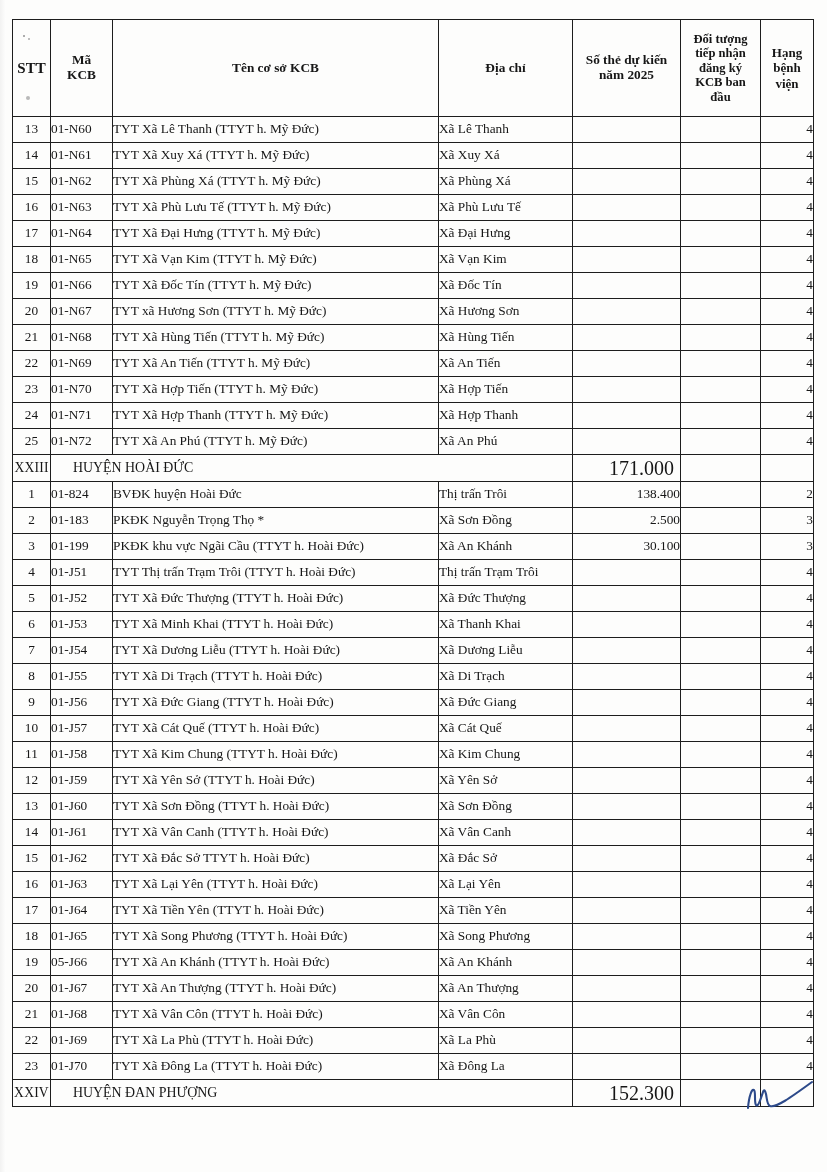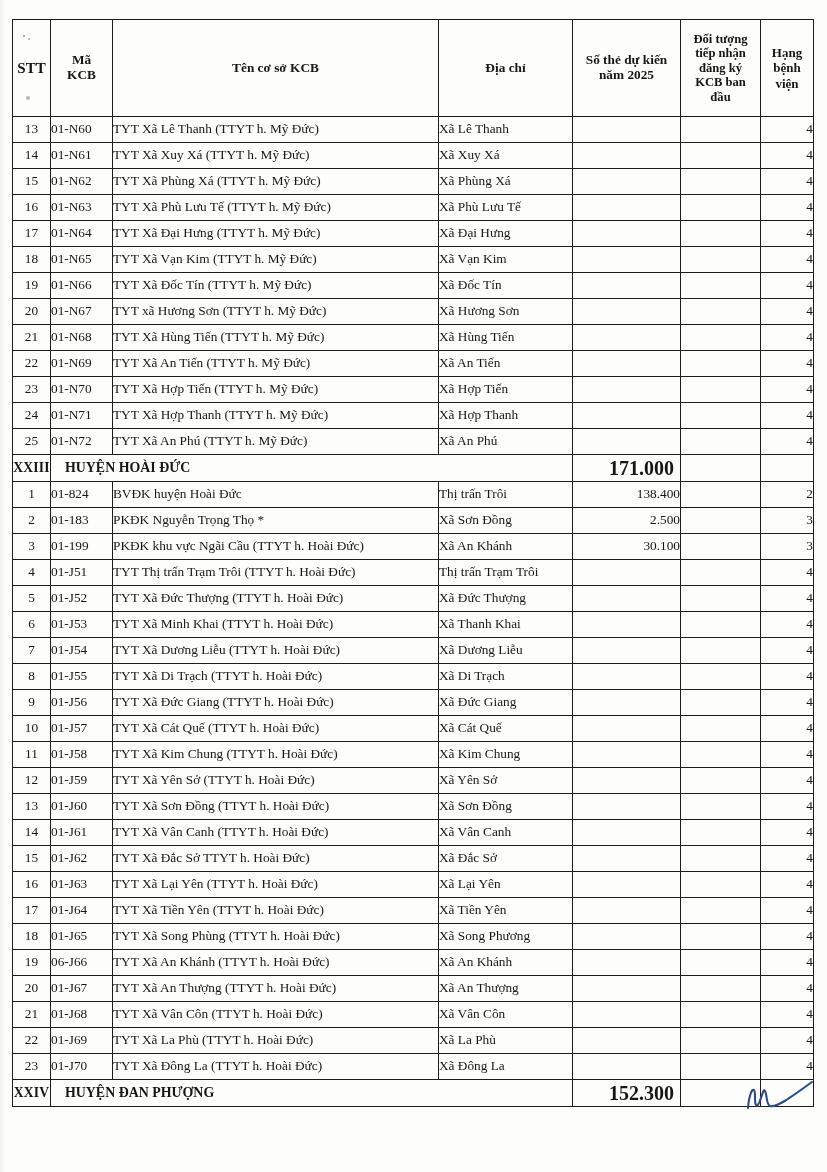--- a/index.html
+++ b/index.html
@@ -91,25 +91,25 @@
   }
   td.stt   { text-align: center; font-size: 13.2px; }
   td.ma    { text-align: left;  padding-left: 5px; font-size: 13.2px; }
   td.ten   { text-align: left;  padding-left: 5px; font-size: 13.4px; }
   td.dc    { text-align: left;  padding-left: 4px; font-size: 13.4px; }
   td.so    { text-align: right; padding-right: 6px; font-size: 13.4px; }
   td.dt    { text-align: center; }
   td.hang  { text-align: right; padding-right: 6px; font-size: 13.2px; }
 
   tr.section td {
-    font-weight: bold;
+    font-weight: normal;
     height: 26px;
   }
   tr.section td.stt  { text-align: center; font-size: 13.6px; letter-spacing: .2px; }
-  tr.section td.ten  { text-align: left; padding-left: 14px; font-size: 13.9px; }
+  tr.section td.ten  { text-align: left; padding-left: 22px; font-size: 13.9px; }
   tr.section td.so   { text-align: right; padding-right: 6px; font-size: 20px; }
 
   
   .signature {
     position: absolute;
     left: 742px;
     top: 1078px;
     width: 74px;
     height: 40px;
     pointer-events: none;
@@ -442,29 +442,29 @@
           <td class="ma">01-J64</td>
           <td class="ten">TYT Xã Tiền Yên  (TTYT h. Hoài Đức)</td>
           <td class="dc">Xã Tiền Yên</td>
           <td class="so"></td>
           <td class="dt"></td>
           <td class="hang">4</td>
         </tr>
         <tr>
           <td class="stt">18</td>
           <td class="ma">01-J65</td>
-          <td class="ten">TYT Xã Song Phùng  (TTYT h. Hoài Đức)</td>
+          <td class="ten">TYT Xã Song Phương  (TTYT h. Hoài Đức)</td>
           <td class="dc">Xã Song Phương</td>
           <td class="so"></td>
           <td class="dt"></td>
           <td class="hang">4</td>
         </tr>
         <tr>
           <td class="stt">19</td>
-          <td class="ma">06-J66</td>
+          <td class="ma">05-J66</td>
           <td class="ten">TYT Xã An Khánh (TTYT h. Hoài Đức)</td>
           <td class="dc">Xã An Khánh</td>
           <td class="so"></td>
           <td class="dt"></td>
           <td class="hang">4</td>
         </tr>
         <tr>
           <td class="stt">20</td>
           <td class="ma">01-J67</td>
           <td class="ten">TYT Xã An Thượng  (TTYT h. Hoài Đức)</td>

